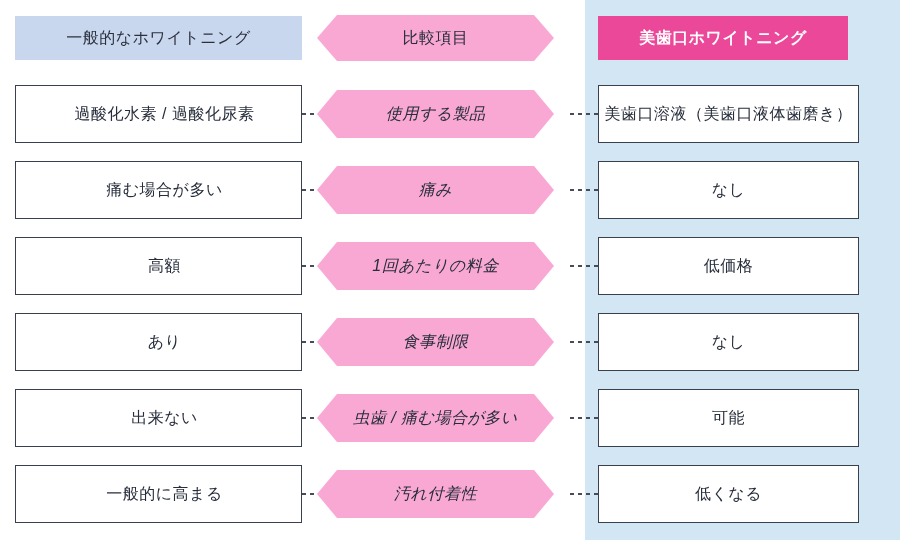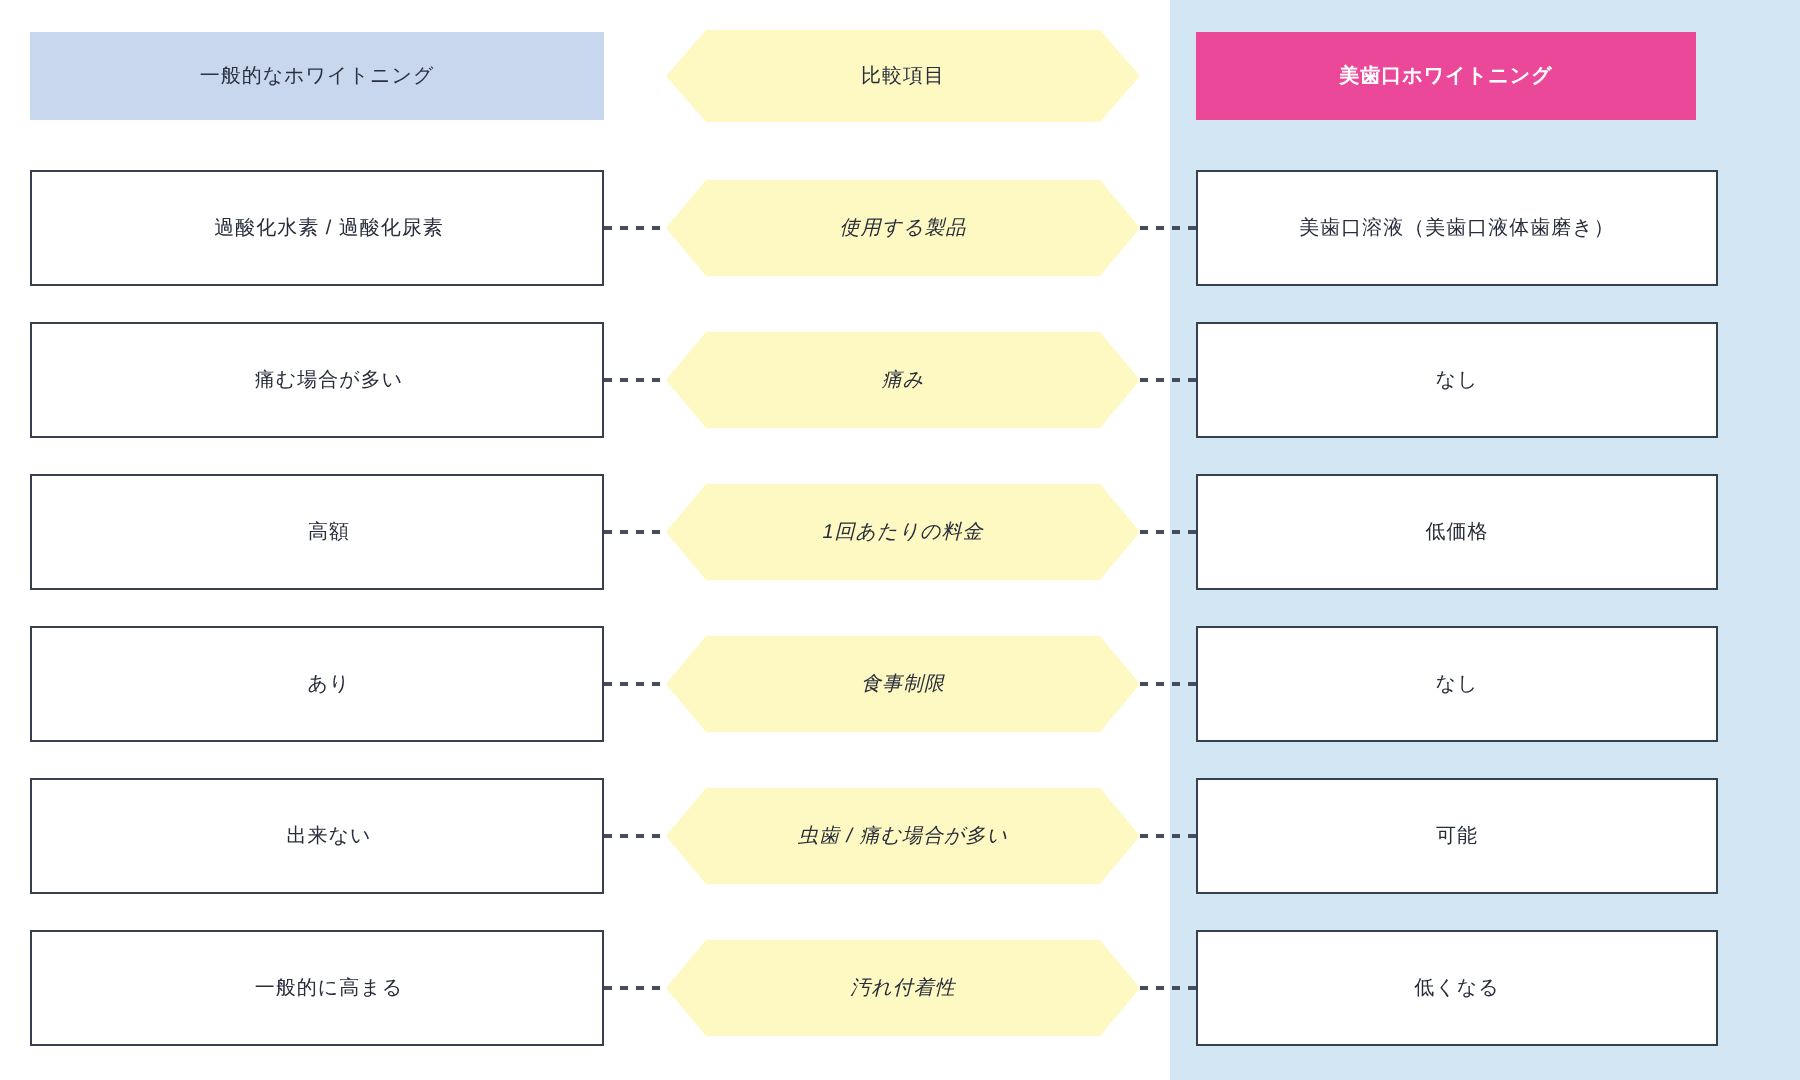--- a/index.html
+++ b/index.html
@@ -30,38 +30,38 @@
     height: 58px;
   }
   .header-row { top: 16px; height: 44px; }
   .cell {
     position: absolute;
     display: flex;
     align-items: center;
     justify-content: center;
     text-align: center;
     box-sizing: border-box;
-    font-size: 10px;
+    font-size: 16px;
     color: #272d3b;
     letter-spacing: 0.5px;
   }
   .left-header {
     left: 15px; width: 287px; top: 0; height: 44px;
     background: #c8d7ed;
     color: #2b3040;
   }
   .right-header {
     left: 598px; width: 250px; top: 0; height: 44px;
     background: #ec4899;
     color: #ffffff;
     font-weight: bold;
   }
   .hexagon {
-    left: 333px; width: 237px;
-    background: #fef9c3;
+    left: 317px; width: 237px;
+    background: #f9a8d4;
     clip-path: polygon(20px 0, calc(100% - 20px) 0, 100% 50%, calc(100% - 20px) 100%, 20px 100%, 0 50%);
   }
   .header-hex { top: -1px; height: 46px; }
   .row-hex { top: 5px; height: 48px; font-style: italic; }
   .box {
     top: 0; height: 58px;
     background: #ffffff;
     border: 1.5px solid #383f4e;
   }
   .left-box  { left: 15px;  width: 287px; padding-left: 12px; }

